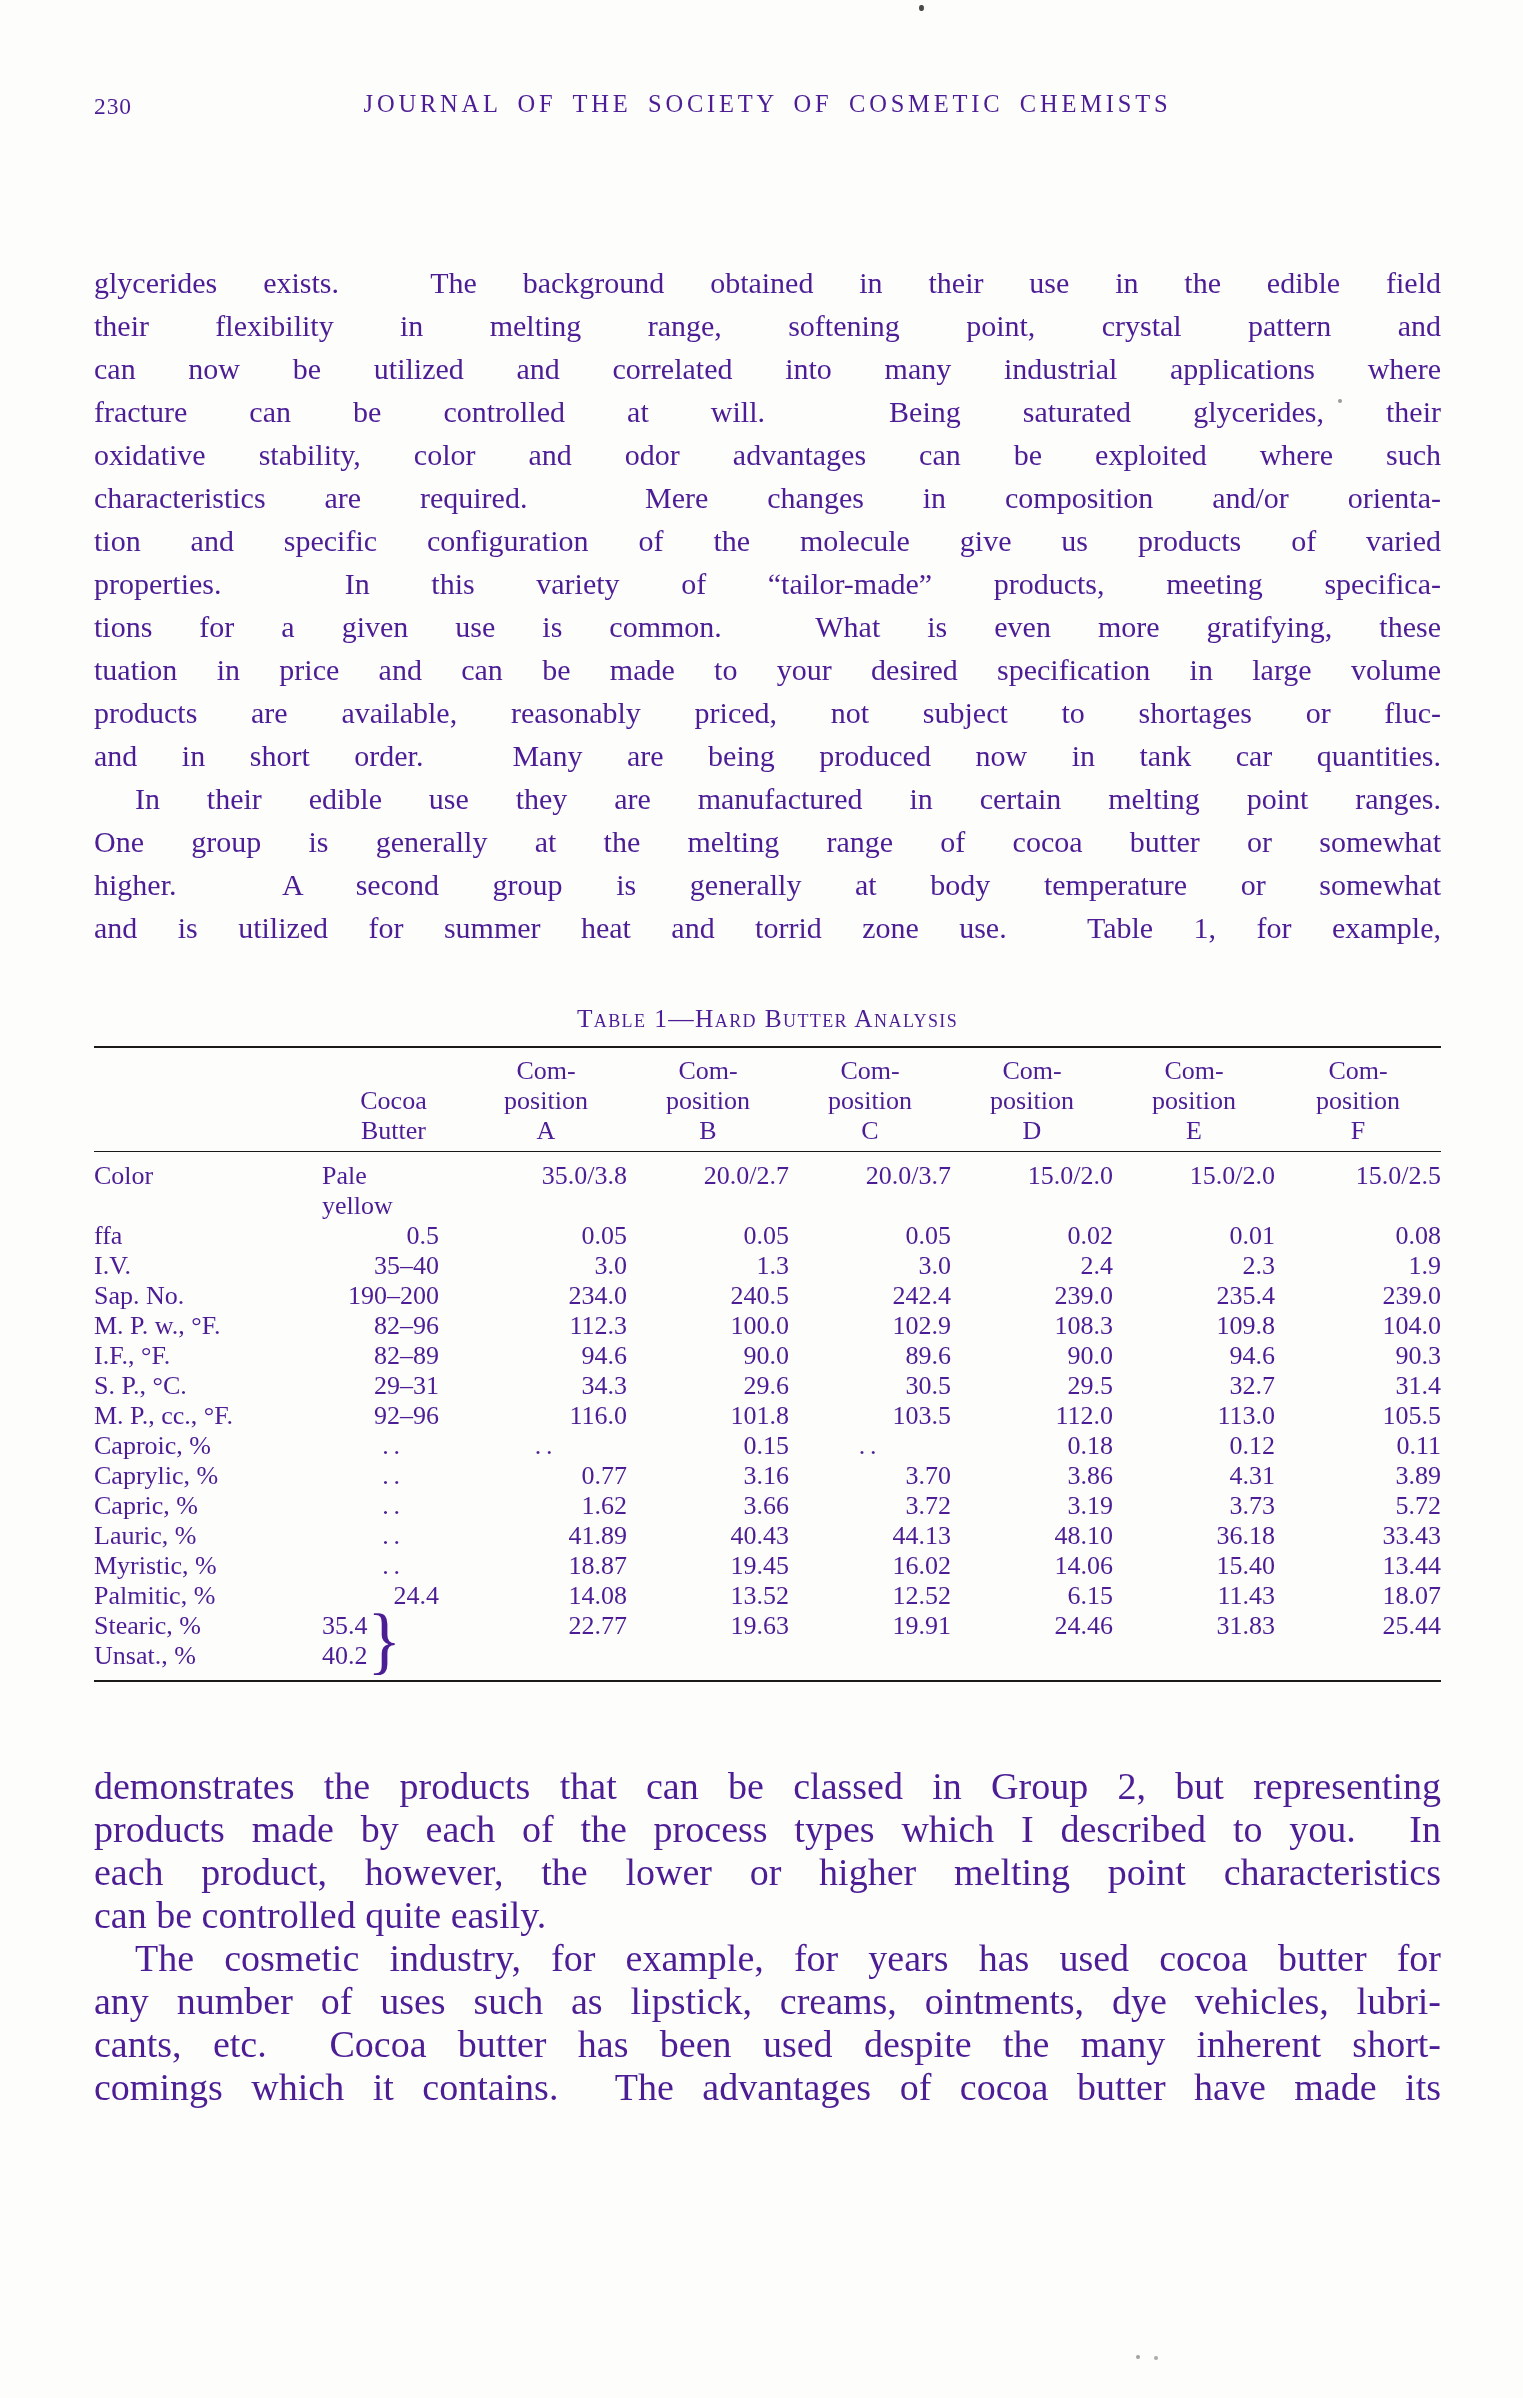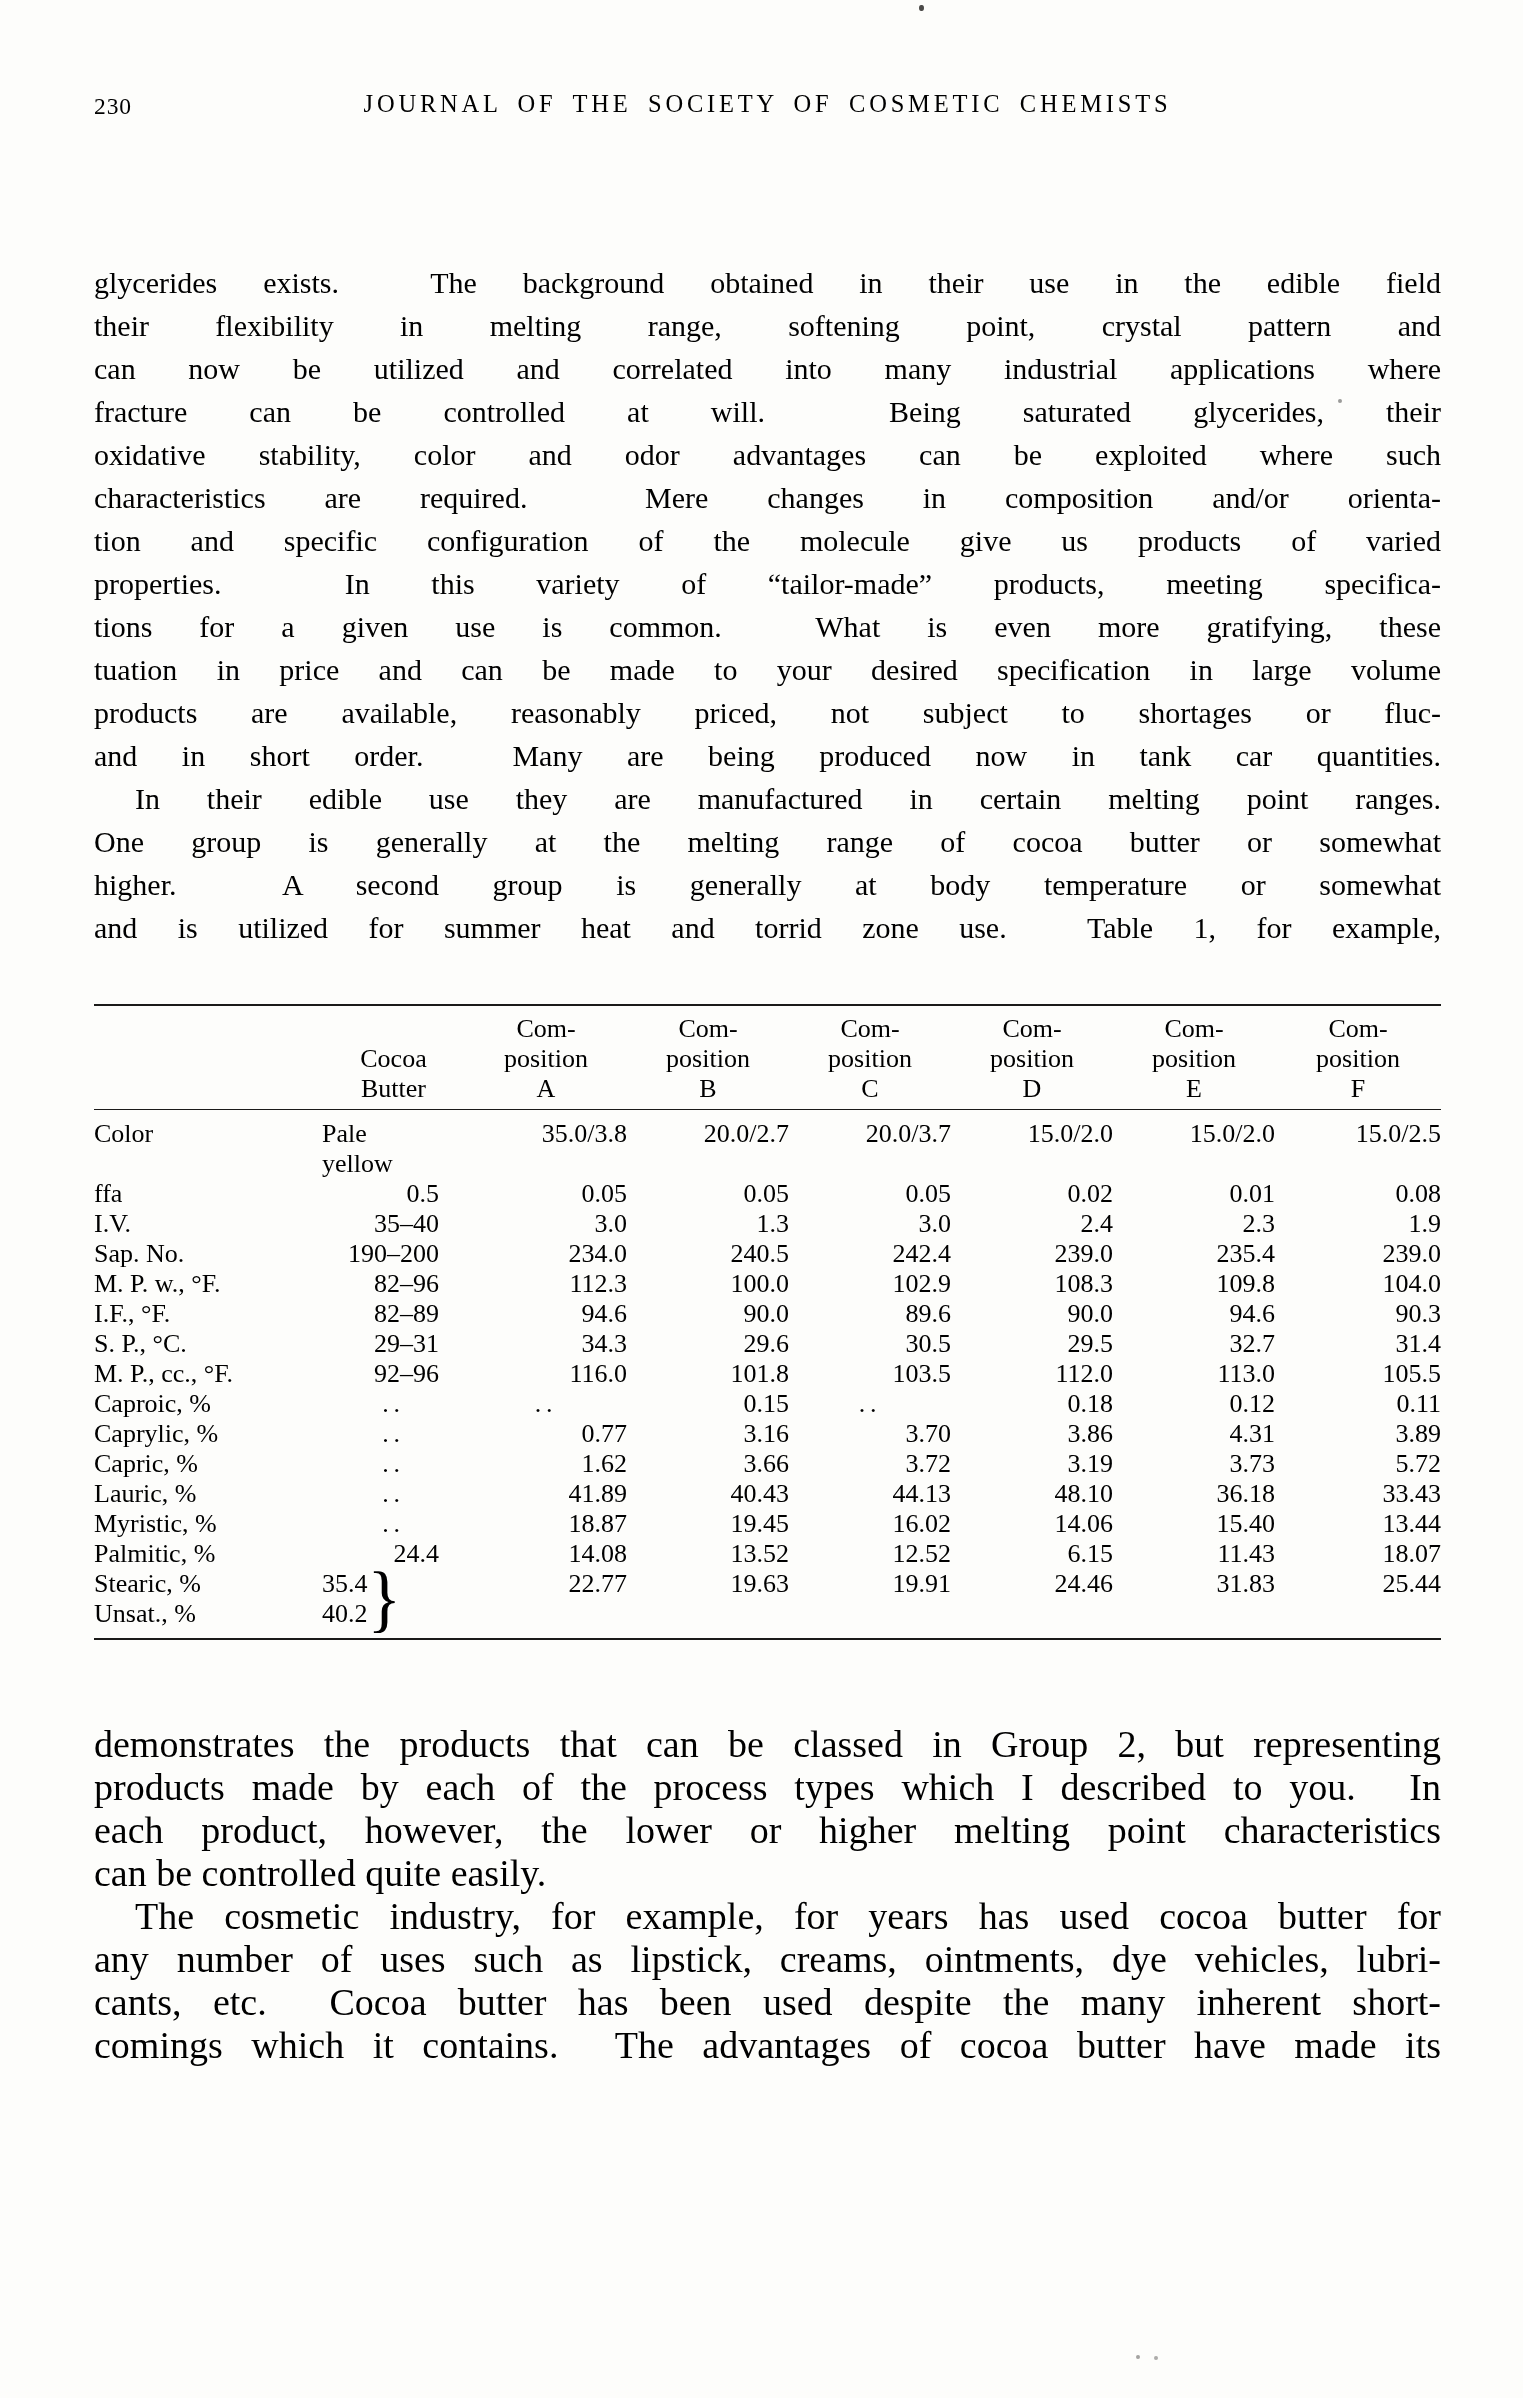--- a/index.html
+++ b/index.html
@@ -1,18 +1,18 @@
 <!DOCTYPE html>
 <html style="font-size:15px"><head>
 <meta charset="utf-8">
 <style>
   html,body { margin:0; padding:0; background:#e9e9e6; }
   .page {
     position:relative; width:1524px; height:2398px;
-    background:#fdfdfb; color:#000000; overflow:hidden;
+    background:#fdfdfb; color:#4c1d95; overflow:hidden;
     font-family:"Liberation Serif","DejaVu Serif",serif;
   }
   .content { padding:90px 83px 0 94px; }
 
   .pagehead { position:relative; height:34px; }
   .pagenum { position:absolute; left:0; top:2.8px; font-size:23.5px; letter-spacing:0.9px; }
   .runhead { text-align:center; font-size:24.5px; letter-spacing:3.8px; word-spacing:6.6px; }
 
   .bodytext { margin-top:137px; font-size:30px; line-height:43px; }
   .para { margin:0; }
@@ -80,20 +80,21 @@
         </div>
       <div class="para">
           <div class="tline indent">In their edible use they are manufactured in certain melting point ranges.</div>
           <div class="tline">One group is generally at the melting range of cocoa butter or somewhat</div>
           <div class="tline">higher.  A second group is generally at body temperature or somewhat</div>
           <div class="tline">and is utilized for summer heat and torrid zone use.  Table 1, for example,</div>
         </div>
     </div>
 
     <div class="tablesec">
+      <div class="tabletitle">Table 1—Hard Butter Analysis</div>
       <table class="analysis">
         <colgroup>
           <col style="width:228px">
             <col style="width:143px">
           <col style="width:162px">
             <col style="width:162px">
             <col style="width:162px">
           <col style="width:162px">
             <col style="width:162px">
             <col>

